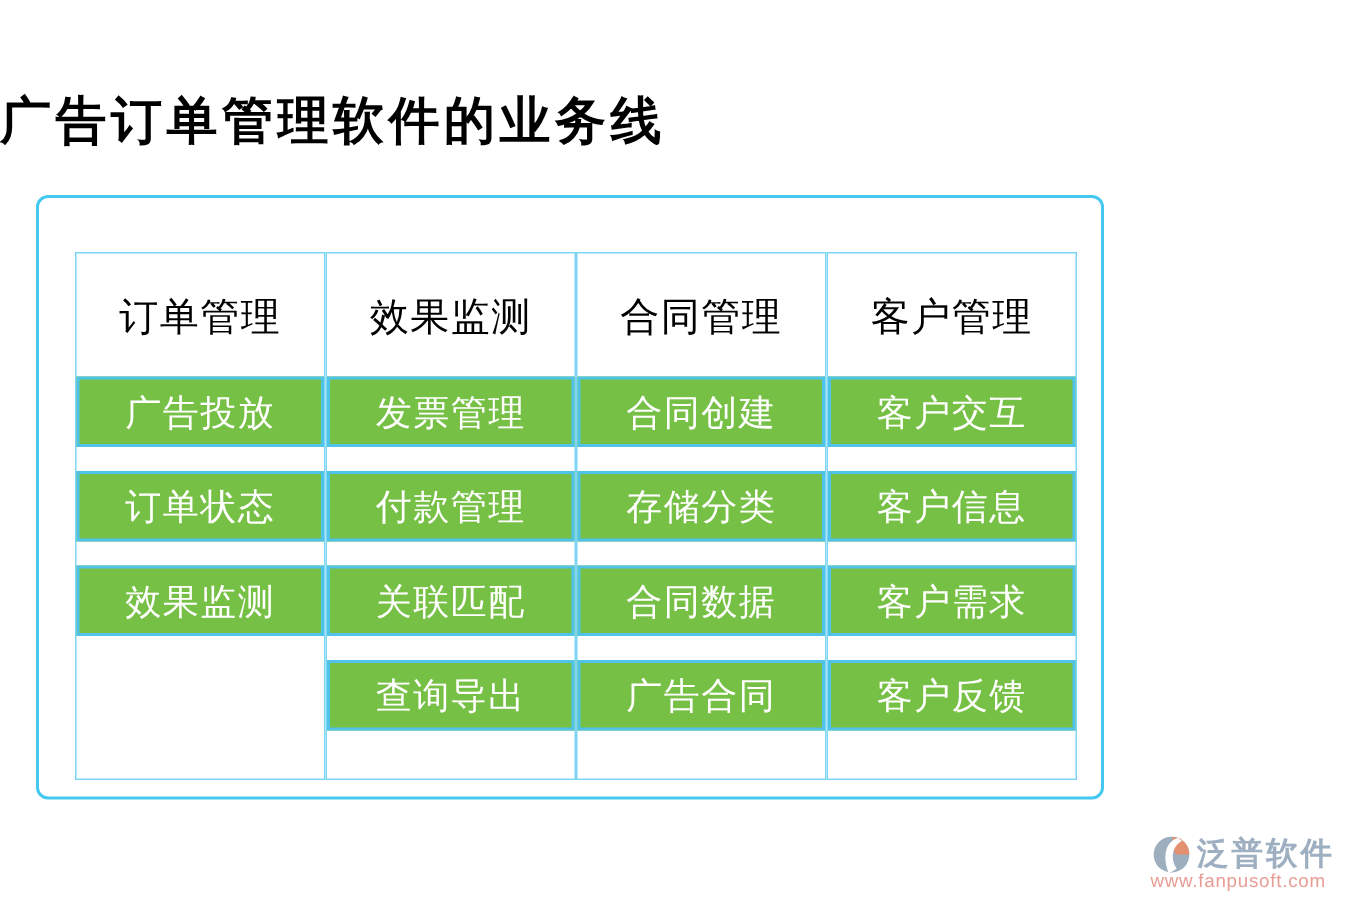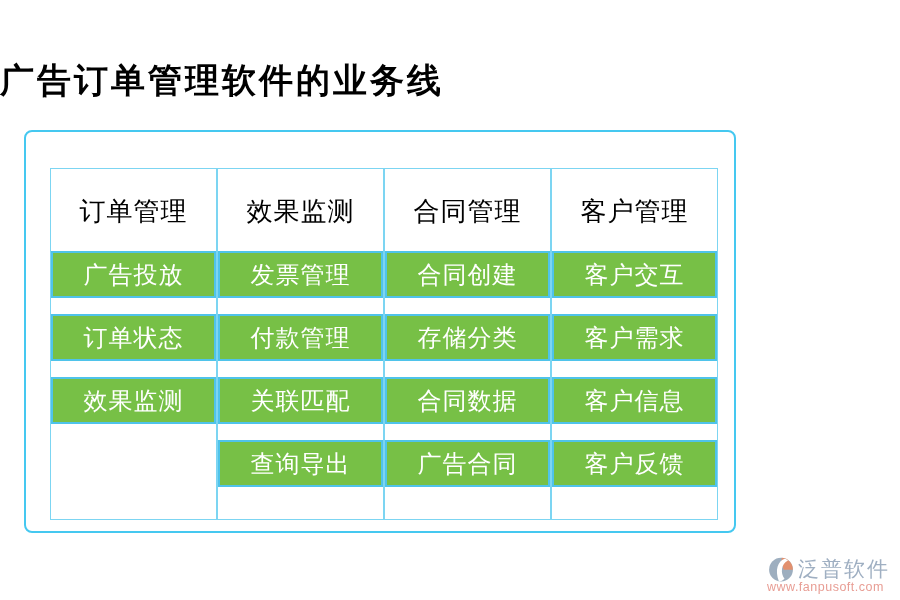--- a/index.html
+++ b/index.html
@@ -53,21 +53,21 @@
     margin-bottom:16px;white-space:nowrap;
   }
 
   .footer{
     position:absolute;right:10px;bottom:6px;
     display:flex;flex-direction:column;align-items:flex-start;
   }
   .footer-top{display:flex;align-items:center;gap:3px;}
   .logo-icon{width:28px;height:28px;display:block;}
   .brand-name{
-    font-size:21px;font-weight:400;color:var(--brand-gray);
+    font-size:21px;font-weight:700;color:var(--brand-gray);
     letter-spacing:2px;line-height:26px;white-space:nowrap;
   }
   .brand-url{
     font-family:"Liberation Sans","DejaVu Sans",sans-serif;
     font-size:12.5px;color:var(--website-red);
     letter-spacing:0.5px;margin-top:-3px;white-space:nowrap;
   }
 </style>
 </head>
 <body>
@@ -97,22 +97,22 @@
       <div class="col-header">合同管理</div>
       <div class="node">合同创建</div>
       <div class="node">存储分类</div>
       <div class="node">合同数据</div>
       <div class="node">广告合同</div>
     </div>
 
     <div class="col">
       <div class="col-header">客户管理</div>
       <div class="node">客户交互</div>
+      <div class="node">客户信息</div>
       <div class="node">客户需求</div>
-      <div class="node">客户信息</div>
       <div class="node">客户反馈</div>
     </div>
 
   </div>
 
   <div class="footer">
     <div class="footer-top">
       <svg class="logo-icon" viewBox="0 0 40 40" aria-hidden="true">
         <circle cx="20" cy="21" r="17" fill="#9daebf"></circle>
         <path d="M21 4 A 17 17 0 0 1 37 21 L 24 21 Q 20 12 21 4 Z" fill="#e2906e"></path>

